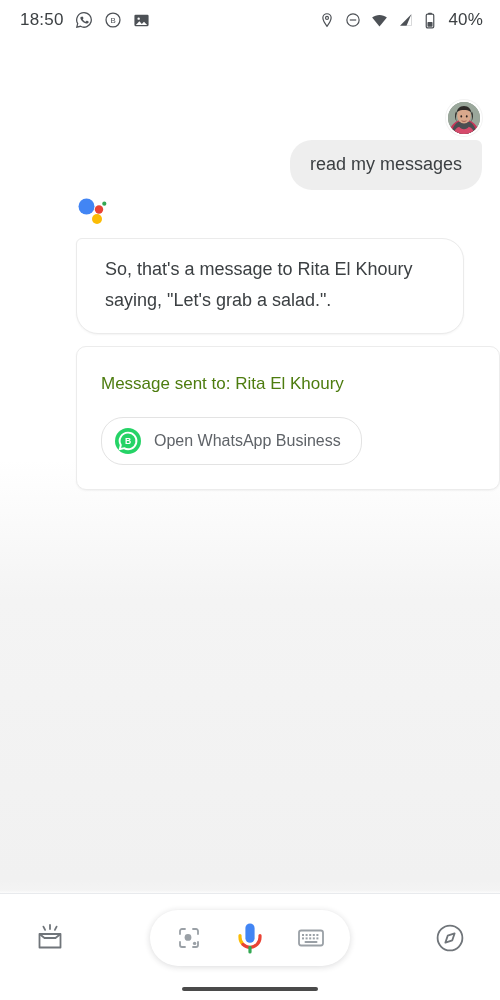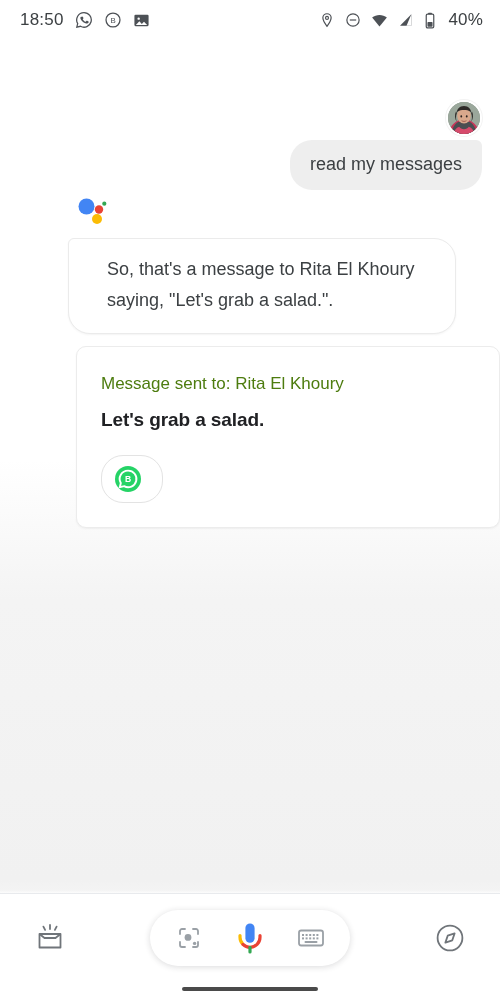--- a/index.html
+++ b/index.html
@@ -51,28 +51,28 @@
     padding: 12px 20px 14px 20px;
     border-radius: 22px 6px 22px 22px;
   }
 
   .assistant-logo {
     position: absolute; left: 29px; top: 158px;
     width: 30px; height: 26px;
   }
 
   .assistant-bubble {
-    position: absolute; left: 20px; top: 198px;
+    position: absolute; left: 28px; top: 198px;
     width: 388px;
     background: #ffffff;
     border: 1px solid #ebebeb;
     border-radius: 6px 22px 22px 22px;
     color: #3c4043;
     font-size: 18px; line-height: 31px;
-    padding: 15px 22px 17px 38px;
+    padding: 15px 22px 17px 28px;
     box-shadow: 0 1px 2px rgba(60,64,67,.06);
   }
 
   .msg-card {
     position: absolute; left: 28px; top: 306px;
     width: 424px;
     background: #ffffff;
     border: 1px solid #ececec;
     border-radius: 10px;
     padding: 26px 24px 24px 24px;
@@ -199,27 +199,27 @@
       <circle cx="20" cy="21" r="5" fill="#FBBC05"></circle>
       <circle cx="27.3" cy="5.7" r="2.1" fill="#34A853"></circle>
     </svg>
 
     <div class="assistant-bubble">
       <span>So, that's a message to Rita El Khoury saying, "Let's grab a salad.".</span>
     </div>
 
     <div class="msg-card">
       <div class="card-label">Message sent to: Rita El Khoury</div>
-      <div class="card-body">Let's grab a salad.</div>
       <div class="chip">
         <svg width="28" height="28" viewBox="0 0 28 28">
           <circle cx="14" cy="14" r="13" fill="#25D366"></circle>
           <path d="M14 5.6a8.3 8.3 0 0 0-7.2 12.45L5.8 22.2l4.3-1.05A8.3 8.3 0 1 0 14 5.6z" fill="none" stroke="#ffffff" stroke-width="1.9"></path>
           <text x="14" y="17.4" text-anchor="middle" font-size="8.6" font-weight="bold" font-family="Liberation Sans, sans-serif" fill="#ffffff">B</text>
         </svg>
+        <span class="chip-label">Open WhatsApp Business</span>
       </div>
     </div>
   </div>
 
   <div class="bottombar">
 
     <div class="bb-side">
       <svg width="30" height="28" viewBox="0 0 30 28">
         <path d="M15 1v4M8.4 2.6l1.7 3.3M21.6 2.6l-1.7 3.3" stroke="#70757a" stroke-width="1.8" stroke-linecap="round"></path>
         <path d="M4.5 10h21v13.5h-21z" fill="none" stroke="#70757a" stroke-width="1.8" stroke-linejoin="round"></path>

